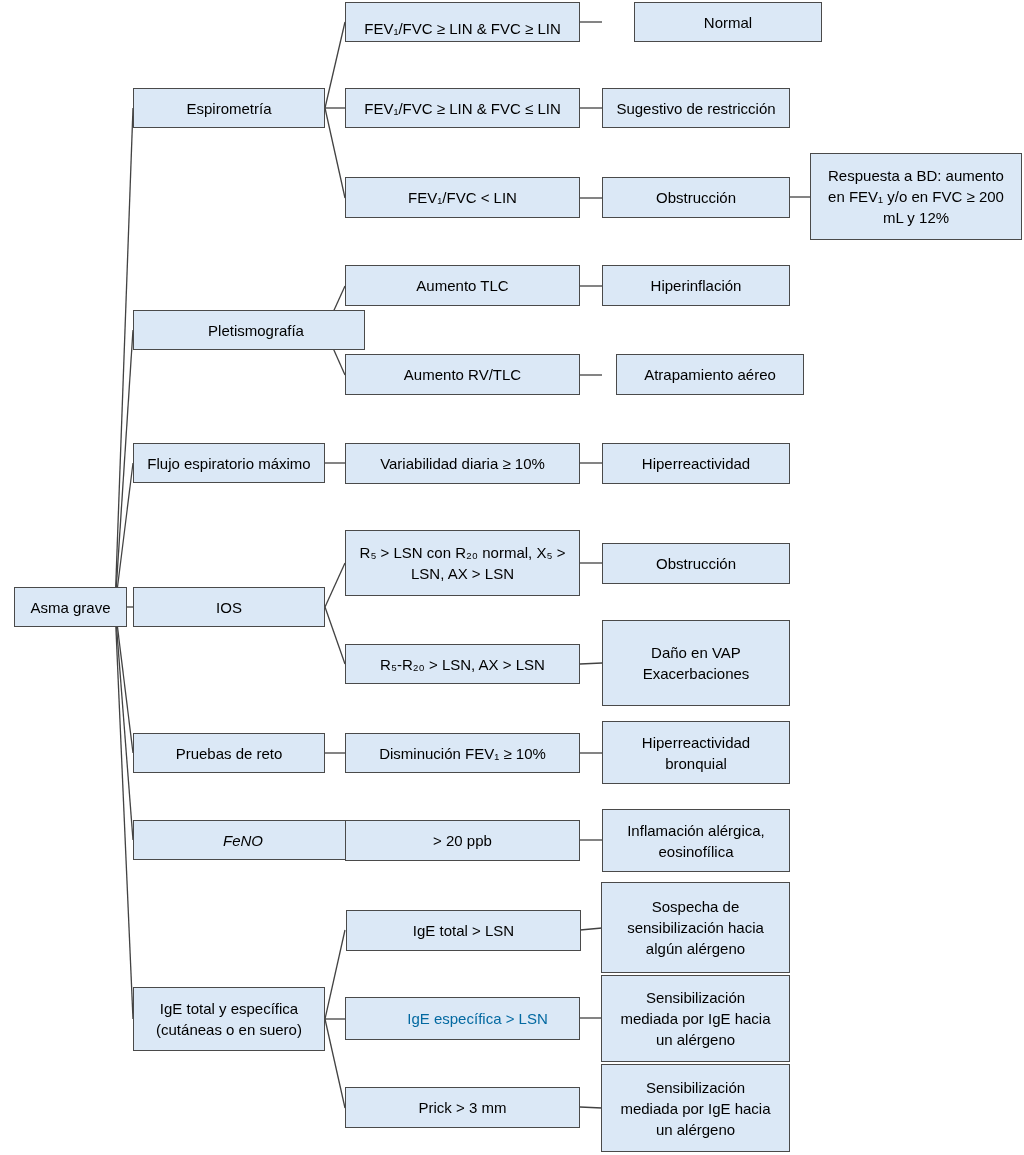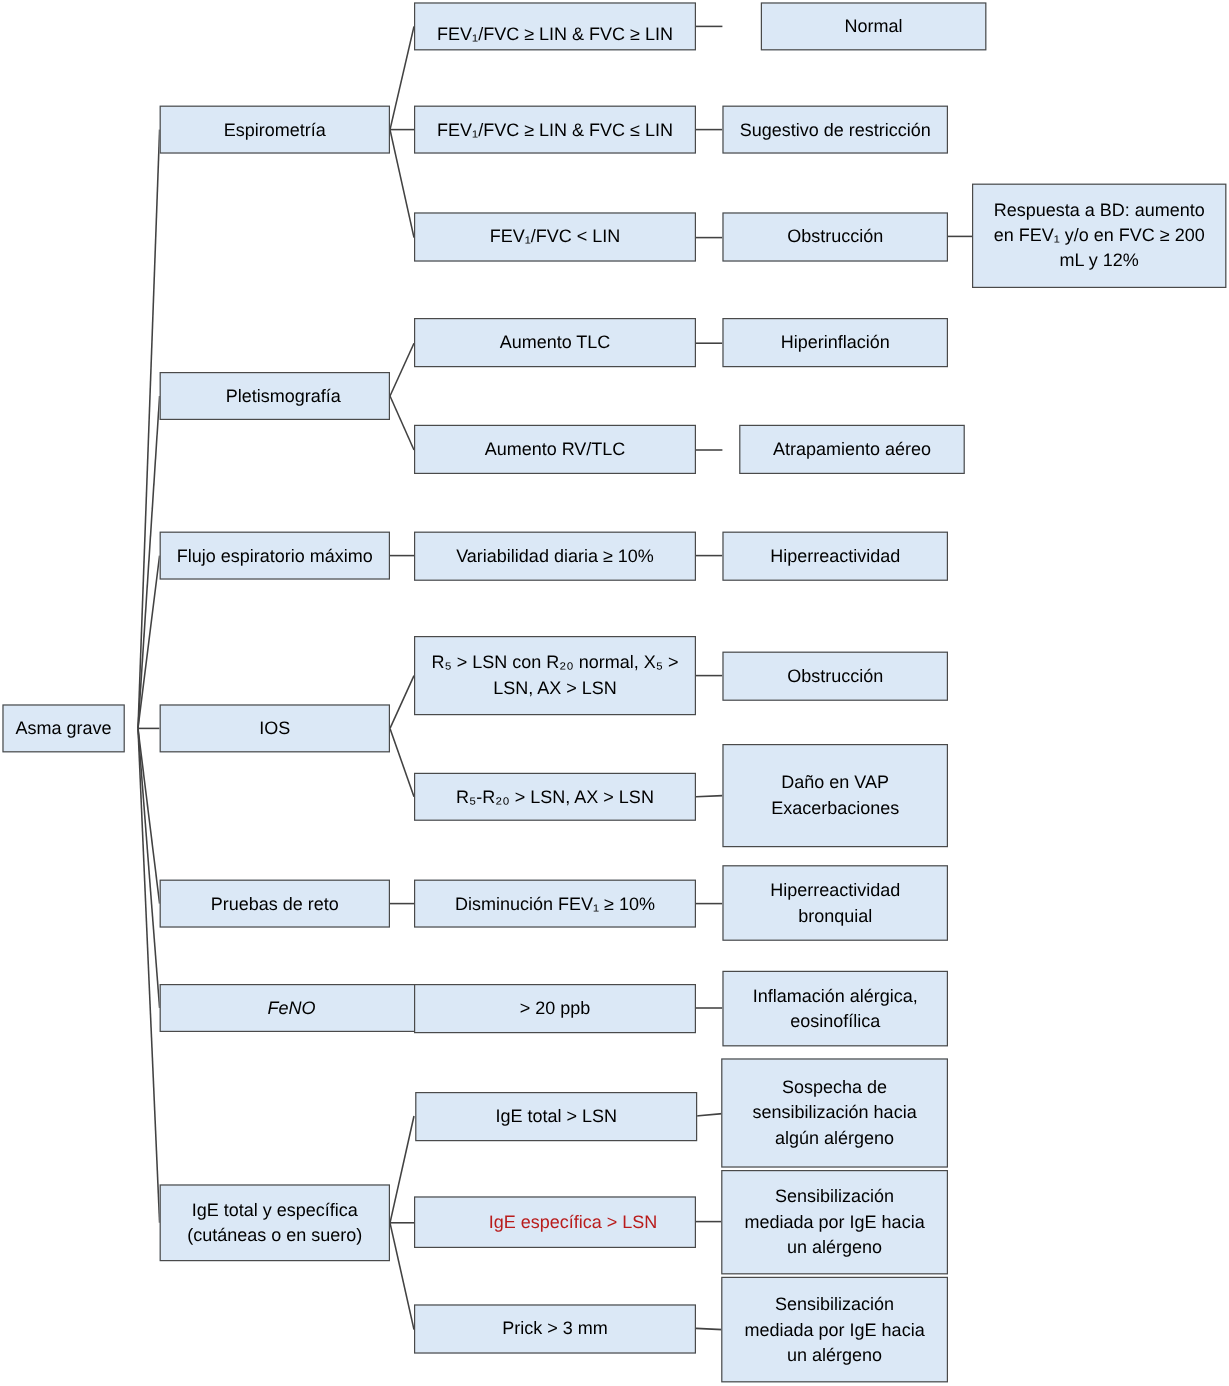--- a/index.html
+++ b/index.html
@@ -66,42 +66,42 @@
       <line x1="580" y1="563" x2="602" y2="563" stroke="#424242" stroke-width="1.3"></line>
       <line x1="580" y1="664" x2="602" y2="663" stroke="#424242" stroke-width="1.3"></line>
       <line x1="580" y1="753" x2="602" y2="753" stroke="#424242" stroke-width="1.3"></line>
       <line x1="580" y1="840" x2="602" y2="840" stroke="#424242" stroke-width="1.3"></line>
       <line x1="580" y1="930" x2="602" y2="928" stroke="#424242" stroke-width="1.3"></line>
       <line x1="580" y1="1018" x2="602" y2="1018" stroke="#424242" stroke-width="1.3"></line>
       <line x1="580" y1="1107" x2="602" y2="1108" stroke="#424242" stroke-width="1.3"></line>
       <line x1="790" y1="197" x2="810" y2="197" stroke="#424242" stroke-width="1.3"></line>
     </svg>
   <div id="node-layer">
-      <div class="node" style="left: 2px; top: 587px; width: 102px; height: 40px; color: rgb(0, 0, 0);"><span>Asma grave</span></div>
+      <div class="node" style="left: 14px; top: 587px; width: 113px; height: 40px; color: rgb(0, 0, 0);"><span>Asma grave</span></div>
       <div class="node" style="left: 133px; top: 88px; width: 192px; height: 40px; color: rgb(0, 0, 0);"><span>Espirometría</span></div>
-      <div class="node" style="left: 133px; top: 310px; width: 192px; height: 40px; color: rgb(0, 0, 0); padding-left: 20px;"><span>Pletismografía</span></div>
+      <div class="node" style="left: 133px; top: 310px; width: 232px; height: 40px; color: rgb(0, 0, 0); padding-left: 20px;"><span>Pletismografía</span></div>
       <div class="node" style="left: 133px; top: 443px; width: 192px; height: 40px; color: rgb(0, 0, 0);"><span>Flujo espiratorio máximo</span></div>
       <div class="node" style="left: 133px; top: 587px; width: 192px; height: 40px; color: rgb(0, 0, 0);"><span>IOS</span></div>
       <div class="node" style="left: 133px; top: 733px; width: 192px; height: 40px; color: rgb(0, 0, 0);"><span>Pruebas de reto</span></div>
       <div class="node" style="left: 133px; top: 820px; width: 220px; height: 40px; color: rgb(0, 0, 0); font-style: italic;"><span>FeNO</span></div>
       <div class="node" style="left: 133px; top: 987px; width: 192px; height: 64px; color: rgb(0, 0, 0);"><span>IgE total y específica
 (cutáneas o en suero)</span></div>
       <div class="node" style="left: 345px; top: 2px; width: 235px; height: 40px; color: rgb(0, 0, 0); align-items: flex-end;"><span>FEV₁/FVC ≥ LIN &amp; FVC ≥ LIN</span></div>
       <div class="node" style="left: 345px; top: 88px; width: 235px; height: 40px; color: rgb(0, 0, 0);"><span>FEV₁/FVC ≥ LIN &amp; FVC ≤ LIN</span></div>
       <div class="node" style="left: 345px; top: 177px; width: 235px; height: 41px; color: rgb(0, 0, 0);"><span>FEV₁/FVC &lt; LIN</span></div>
       <div class="node" style="left: 345px; top: 265px; width: 235px; height: 41px; color: rgb(0, 0, 0);"><span>Aumento TLC</span></div>
       <div class="node" style="left: 345px; top: 354px; width: 235px; height: 41px; color: rgb(0, 0, 0);"><span>Aumento RV/TLC</span></div>
       <div class="node" style="left: 345px; top: 443px; width: 235px; height: 41px; color: rgb(0, 0, 0);"><span>Variabilidad diaria ≥ 10%</span></div>
       <div class="node" style="left: 345px; top: 530px; width: 235px; height: 66px; color: rgb(0, 0, 0);"><span>R₅ &gt; LSN con R₂₀ normal, X₅ &gt;
 LSN, AX &gt; LSN</span></div>
       <div class="node" style="left: 345px; top: 644px; width: 235px; height: 40px; color: rgb(0, 0, 0);"><span>R₅-R₂₀ &gt; LSN, AX &gt; LSN</span></div>
       <div class="node" style="left: 345px; top: 733px; width: 235px; height: 40px; color: rgb(0, 0, 0);"><span>Disminución FEV₁ ≥ 10%</span></div>
       <div class="node" style="left: 345px; top: 820px; width: 235px; height: 41px; color: rgb(0, 0, 0);"><span>&gt; 20 ppb</span></div>
       <div class="node" style="left: 346px; top: 910px; width: 235px; height: 41px; color: rgb(0, 0, 0);"><span>IgE total &gt; LSN</span></div>
-      <div class="node" style="left: 345px; top: 997px; width: 235px; height: 43px; color: #b91c1c; padding-left: 36px;"><span>IgE específica &gt; LSN</span></div>
+      <div class="node" style="left: 345px; top: 997px; width: 235px; height: 43px; color: #0369a1; padding-left: 36px;"><span>IgE específica &gt; LSN</span></div>
       <div class="node" style="left: 345px; top: 1087px; width: 235px; height: 41px; color: rgb(0, 0, 0);"><span>Prick &gt; 3 mm</span></div>
       <div class="node" style="left: 602px; top: 2px; width: 188px; height: 40px; color: rgb(0, 0, 0); margin-left: 32px;"><span>Normal</span></div>
       <div class="node" style="left: 602px; top: 88px; width: 188px; height: 40px; color: rgb(0, 0, 0);"><span>Sugestivo de restricción</span></div>
       <div class="node" style="left: 602px; top: 177px; width: 188px; height: 41px; color: rgb(0, 0, 0);"><span>Obstrucción</span></div>
       <div class="node" style="left: 602px; top: 265px; width: 188px; height: 41px; color: rgb(0, 0, 0);"><span>Hiperinflación</span></div>
       <div class="node" style="left: 616px; top: 354px; width: 188px; height: 41px; color: rgb(0, 0, 0);"><span>Atrapamiento aéreo</span></div>
       <div class="node" style="left: 602px; top: 443px; width: 188px; height: 41px; color: rgb(0, 0, 0);"><span>Hiperreactividad</span></div>
       <div class="node" style="left: 602px; top: 543px; width: 188px; height: 41px; color: rgb(0, 0, 0);"><span>Obstrucción</span></div>
       <div class="node" style="left: 602px; top: 620px; width: 188px; height: 86px; color: rgb(0, 0, 0);"><span>Daño en VAP
 Exacerbaciones</span></div>

